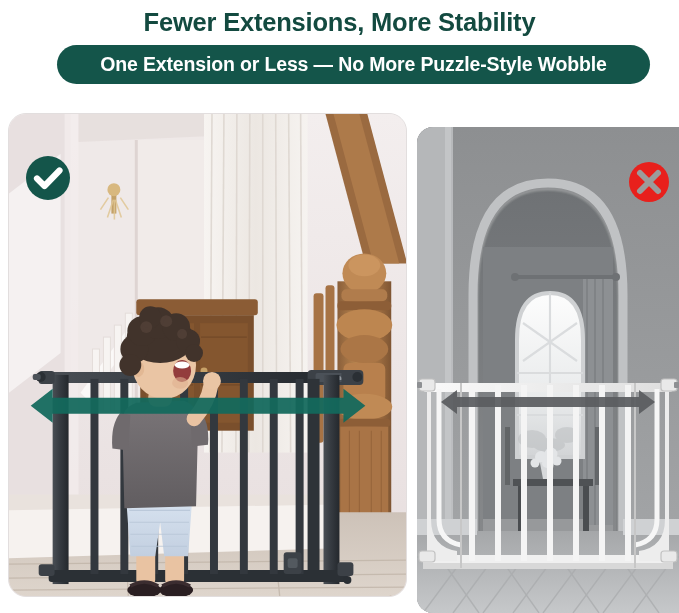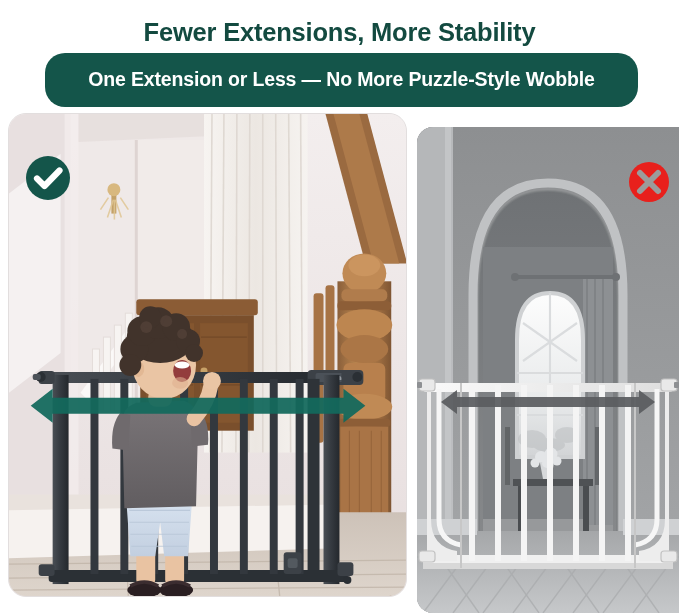--- a/index.html
+++ b/index.html
@@ -6,31 +6,31 @@
   html, body {
     width: 679px; height: 613px;
     background: #ffffff;
     font-family: "Liberation Sans", sans-serif;
     overflow: hidden;
   }
   #root { position: relative; width: 679px; height: 613px; background: #fff; }
 
   
   .headline {
-    position: absolute; left: 0; top: 16px; width: 679px;
+    position: absolute; left: 0; top: 6px; width: 679px;
     text-align: center;
     font-size: 25.5px; font-weight: bold; letter-spacing: -0.2px;
     color: #134a40; line-height: 32px; white-space: nowrap;
   }
   .pill {
-    position: absolute; left: 45px; top: 45px;
-    width: 593px; height: 54px;
+    position: absolute; left: 57px; top: 45px;
+    width: 593px; height: 39px;
     background: #14554a;
     border-radius: 20px;
-    display: flex; align-items: center; justify-content: center; margin-top: 8px;
+    display: flex; align-items: center; justify-content: center;
   }
   .pill-text {
     color: #ffffff; font-size: 19.5px; font-weight: bold;
     letter-spacing: -0.15px; white-space: nowrap; line-height: 1;
   }
 
   
   .panel-wrap { position: absolute; left: 0; top: 100px; width: 679px; height: 513px; }
 
   .panel {

